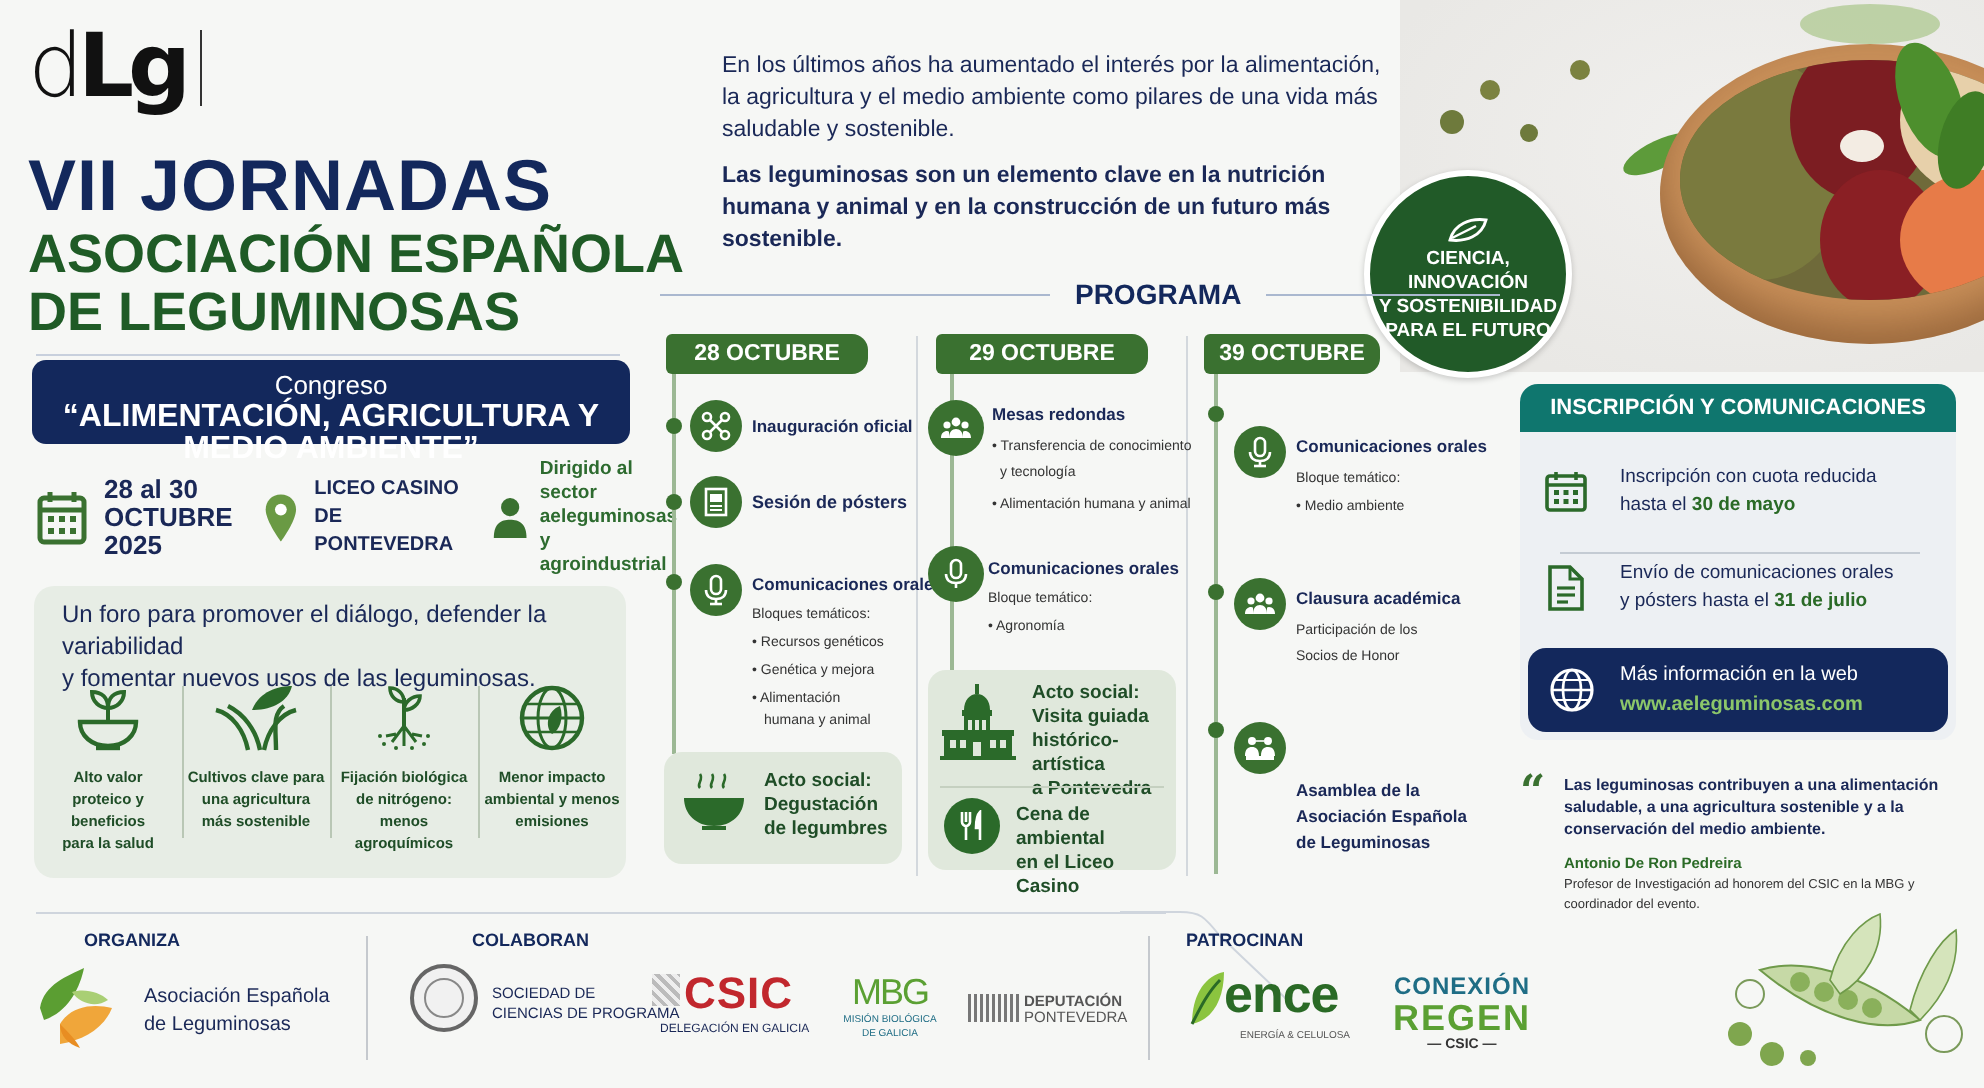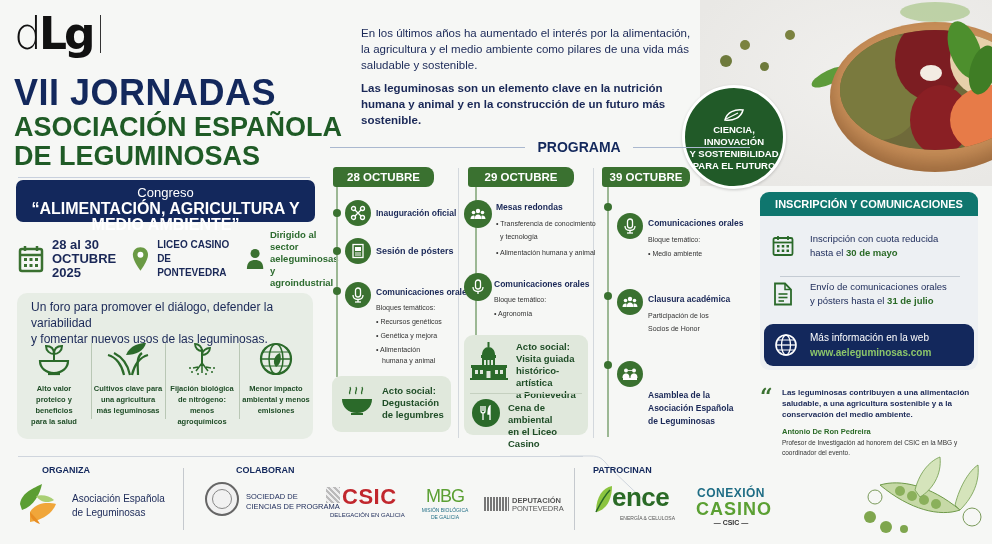--- a/index.html
+++ b/index.html
@@ -200,21 +200,21 @@
       <svg viewBox="0 0 44 36" style="width:44px">
         <path d="M2 14 C10 16 16 24 18 34" fill="none" stroke="#2b6a2a" stroke-width="2.2"></path>
         <path d="M8 12 C16 16 22 24 24 34" fill="none" stroke="#2b6a2a" stroke-width="2.2"></path>
         <path d="M42 14 C34 16 28 24 26 34" fill="none" stroke="#2b6a2a" stroke-width="2.2"></path>
         <path d="M36 12 C30 16 32 24 32 34" fill="none" stroke="#2b6a2a" stroke-width="2.2"></path>
         <path d="M20 14 C24 4 34 2 40 2 C38 10 30 14 20 14 Z" fill="#2b6a2a"></path>
       </svg>
       <div class="feature-label">
         <div>Cultivos clave para</div>
         <div>una agricultura</div>
-        <div>más leguminosas</div>
+        <div>más sostenible</div>
       </div>
     </div>
     <div class="feature">
       <svg viewBox="0 0 36 36">
         <path d="M18 22 V8" stroke="#2b6a2a" stroke-width="2"></path>
         <path d="M18 10 C14 10 11 7 11 3 C15 3 18 6 18 10 Z" fill="none" stroke="#2b6a2a" stroke-width="1.8"></path>
         <path d="M18 14 C22 14 26 11 26 7 C22 7 18 10 18 14 Z" fill="none" stroke="#2b6a2a" stroke-width="1.8"></path>
         <path d="M18 22 L12 30 M18 22 L24 30 M18 22 V32 M14 26 L9 27 M22 26 L27 27" stroke="#2b6a2a" stroke-width="1.5"></path>
         <g fill="#2b6a2a">
             <circle cx="8" cy="31" r="1"></circle>
@@ -594,15 +594,15 @@
 
 <div class="abs foot-lbl" style="left:593px;top:465px;">PATROCINAN</div>
 <svg class="abs" style="left:594px;top:484px;width:20px;height:30px;" viewBox="0 0 20 30">
   <path d="M2 28 C2 14 8 4 18 2 C18 16 12 26 2 28 Z" fill="#8bc43f"></path>
   <path d="M2 28 C6 20 10 12 16 6" stroke="#2a6a26" stroke-width="1.5" fill="none"></path>
 </svg>
 <div class="abs ence" style="left:612px;top:482px;">ence</div>
 <div class="abs sm" style="left:620px;top:514px;font-size:5px;color:#555;">ENERGÍA &amp; CELULOSA</div>
 <div class="abs" style="left:696px;top:486px;text-align:center;width:70px;">
   <div class="regen1">CONEXIÓN</div>
-  <div class="regen2">CASINO</div>
+  <div class="regen2">REGEN</div>
   <div style="font-size:7px;font-weight:700;color:#333;margin-top:1px;">— <span>CSIC</span> —</div>
 </div>
 
 </body></html>

